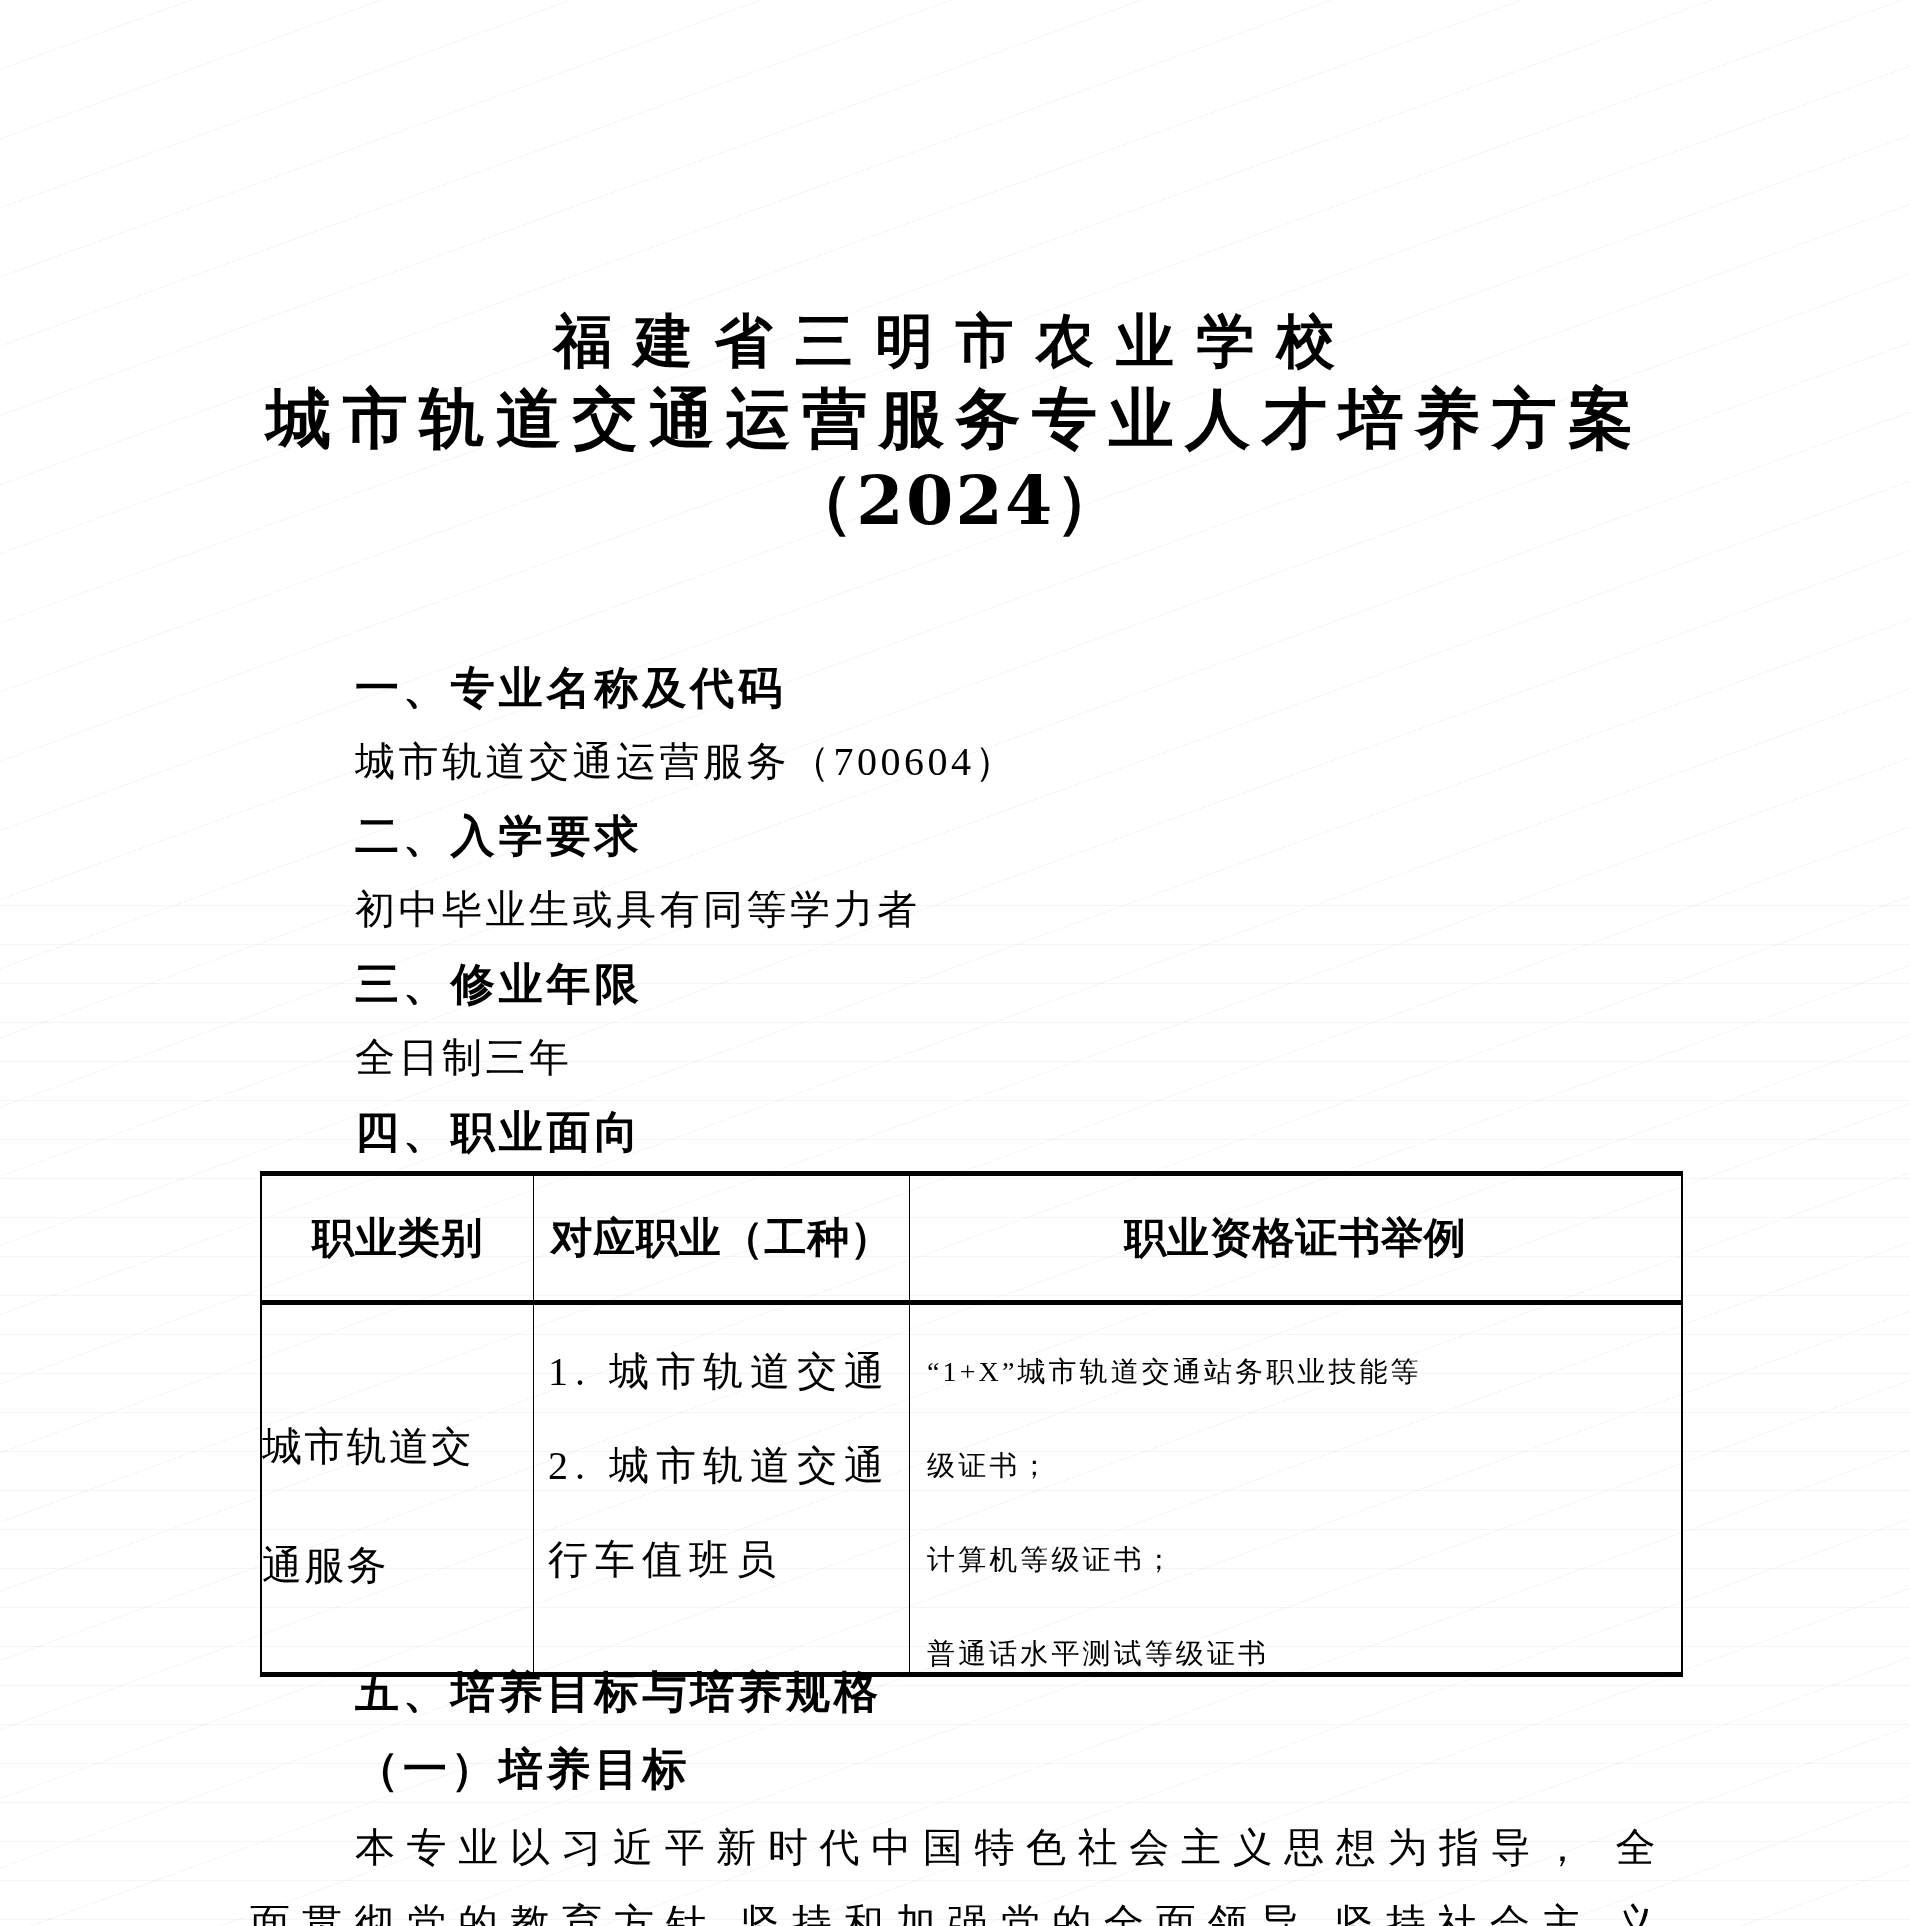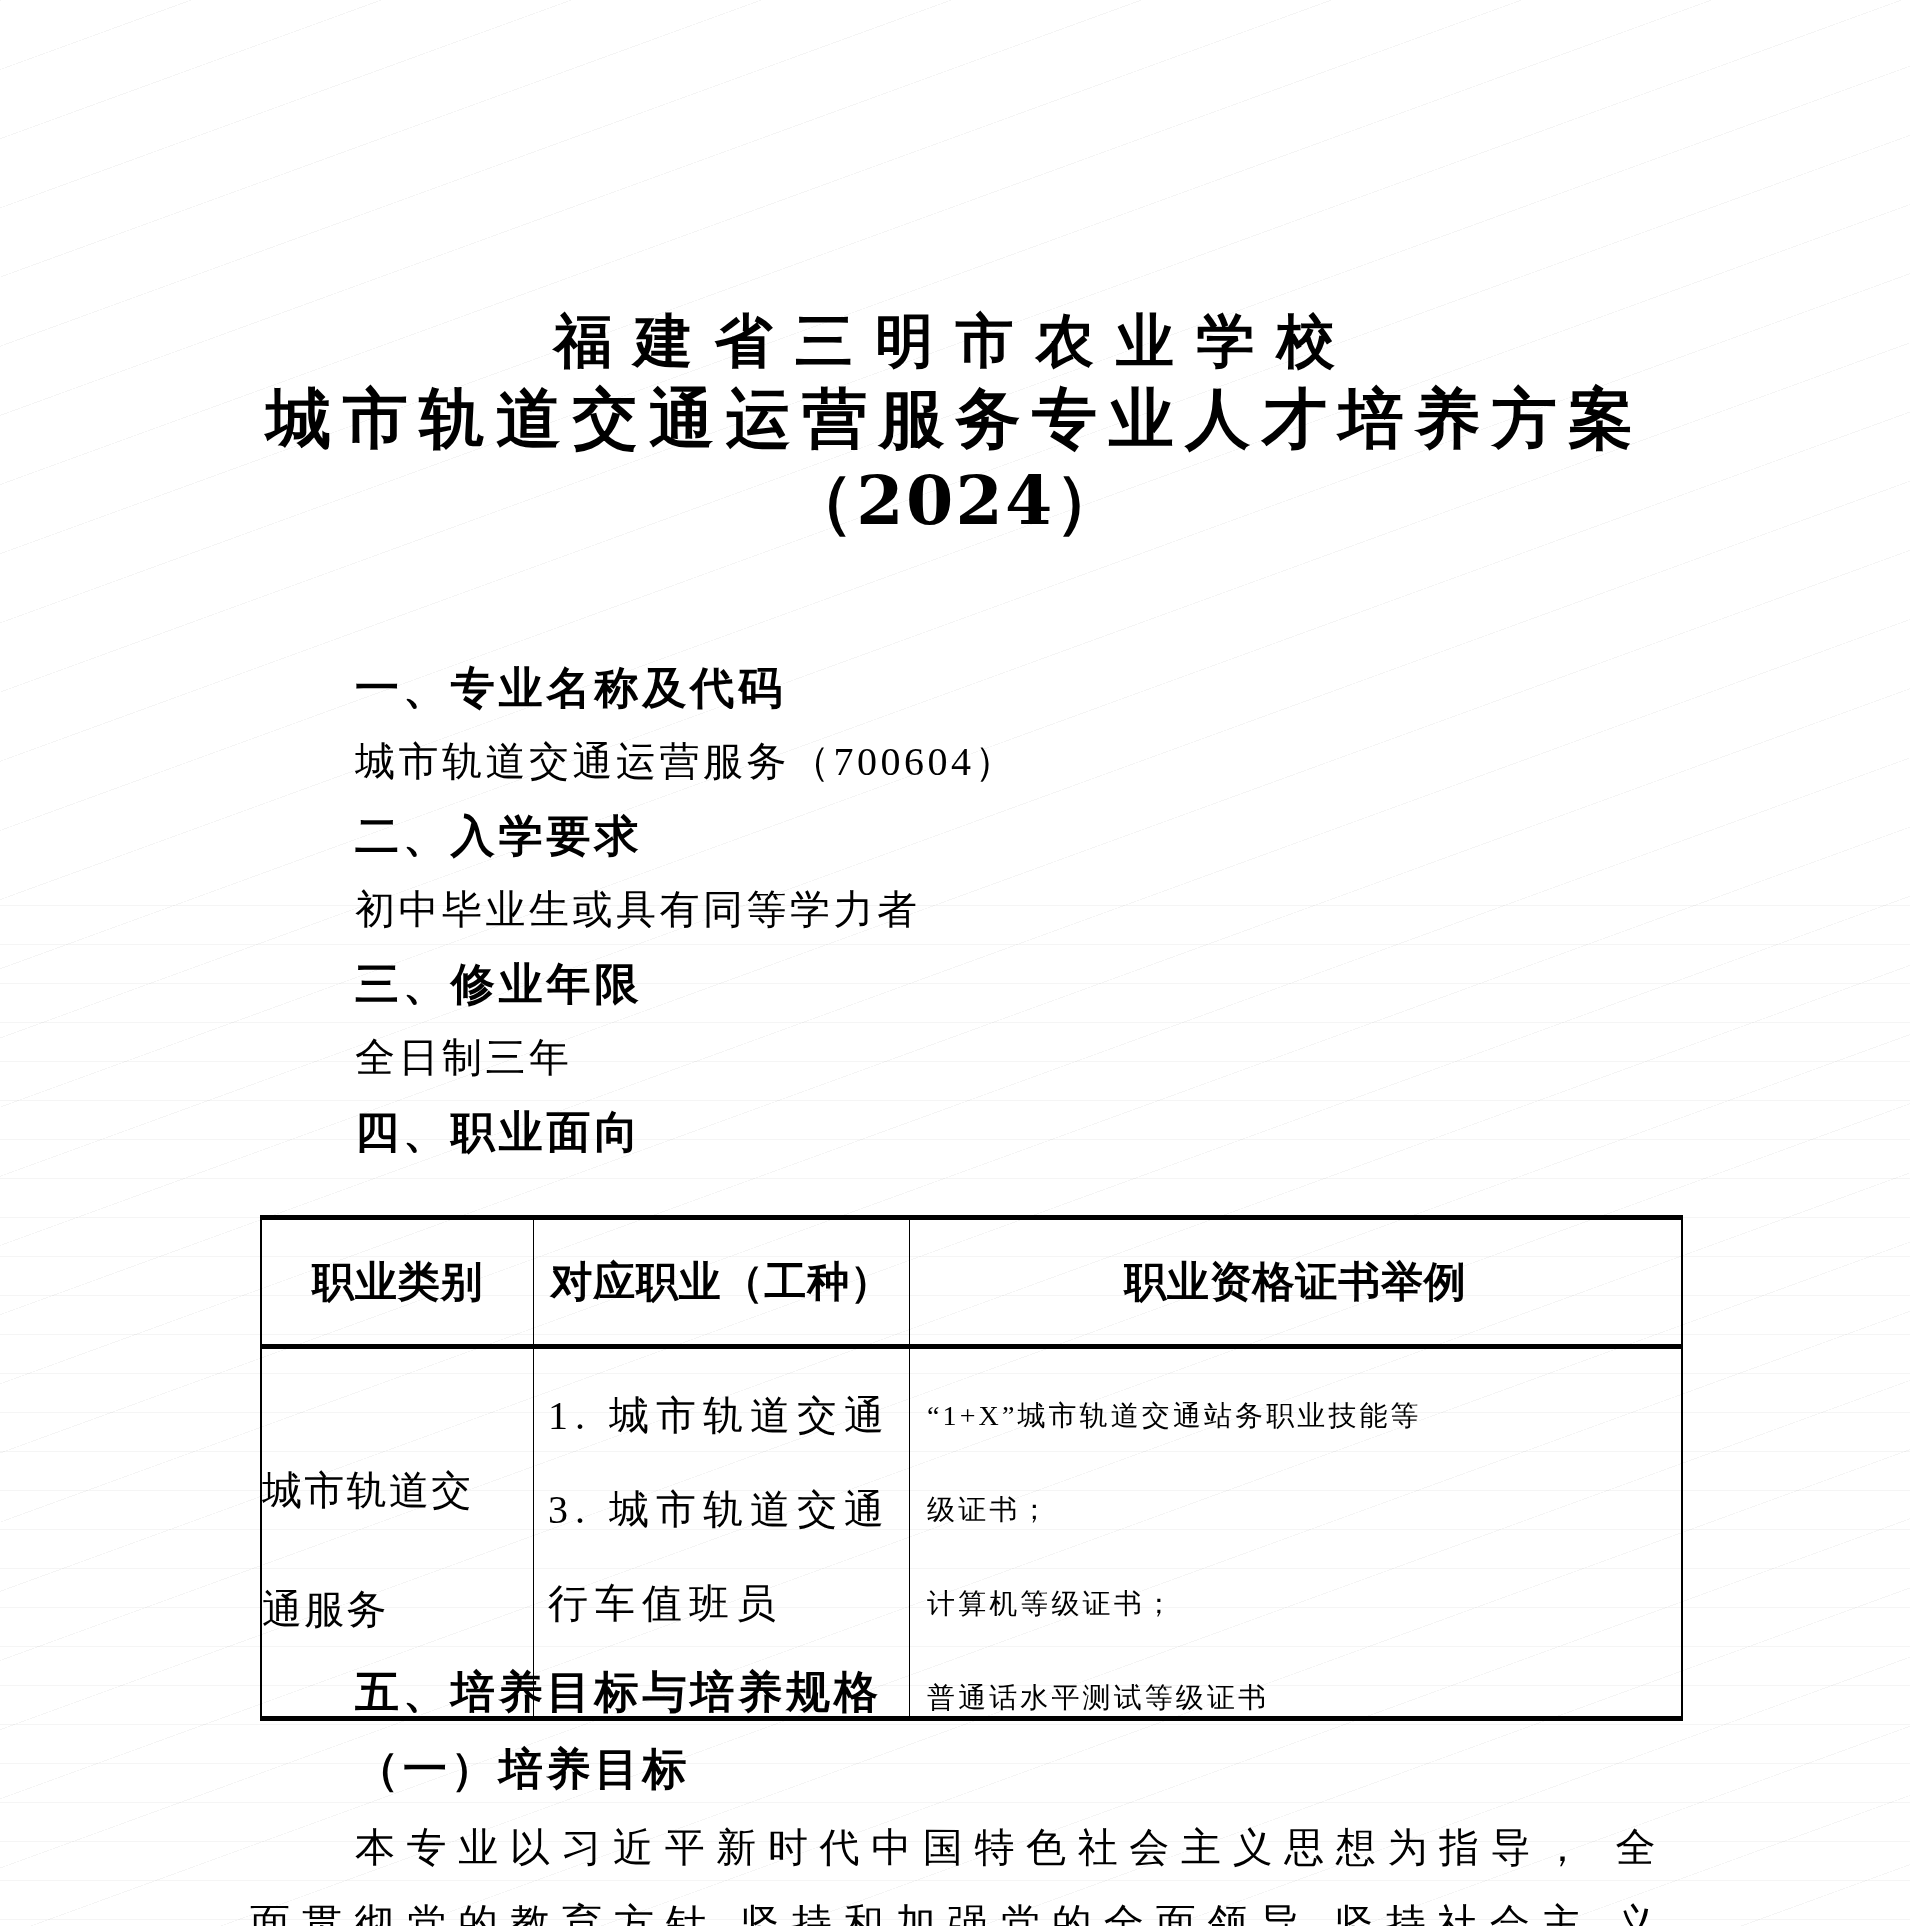--- a/index.html
+++ b/index.html
@@ -43,21 +43,21 @@
   }
   .sec-line { height: 74px; line-height: 74px; white-space: nowrap; padding-left: 105px; }
   .sec-heading {
     font-family: "Liberation Sans", "DejaVu Sans", sans-serif;
     font-weight: 700; font-size: 44px; letter-spacing: 3.9px;
   }
   .sec-body { font-size: 40px; letter-spacing: 3.5px; }
 
   
   .career-table {
-    position: absolute; left: 260px; top: 1215px; width: 1423px;
+    position: absolute; left: 260px; top: 1171px; width: 1423px;
     border: 2.7px solid #000; border-top-width: 5px; border-bottom-width: 5px;
     box-sizing: border-box; background: transparent;
   }
   .t-row { display: flex; width: 100%; box-sizing: border-box; }
   .t-head { height: 129px; border-bottom: 5px solid #000; }
   .t-body { height: 367px; }
   .t-cell { box-sizing: border-box; overflow: hidden; }
   .t-cell.c1 { width: 19.2%;  border-right: 1.9px solid #000; }
   .t-cell.c2 { width: 26.45%; border-right: 1.9px solid #000; }
   .t-cell.c3 { width: 54.35%; }
@@ -114,21 +114,21 @@
       <div class="t-cell c2">对应职业（工种）</div>
       <div class="t-cell c3">职业资格证书举例</div>
     </div>
     <div class="t-row t-body">
       <div class="t-cell c1">
         <div>城市轨道交</div>
         <div>通服务</div>
       </div>
       <div class="t-cell c2">
         <div>1. 城市轨道交通</div>
-        <div>3. 城市轨道交通</div>
+        <div>2. 城市轨道交通</div>
         <div>行车值班员</div>
       </div>
       <div class="t-cell c3">
         <div>“1+X”城市轨道交通站务职业技能等</div>
         <div>级证书；</div>
         <div>计算机等级证书；</div>
         <div>普通话水平测试等级证书</div>
       </div>
     </div>
   </div>

